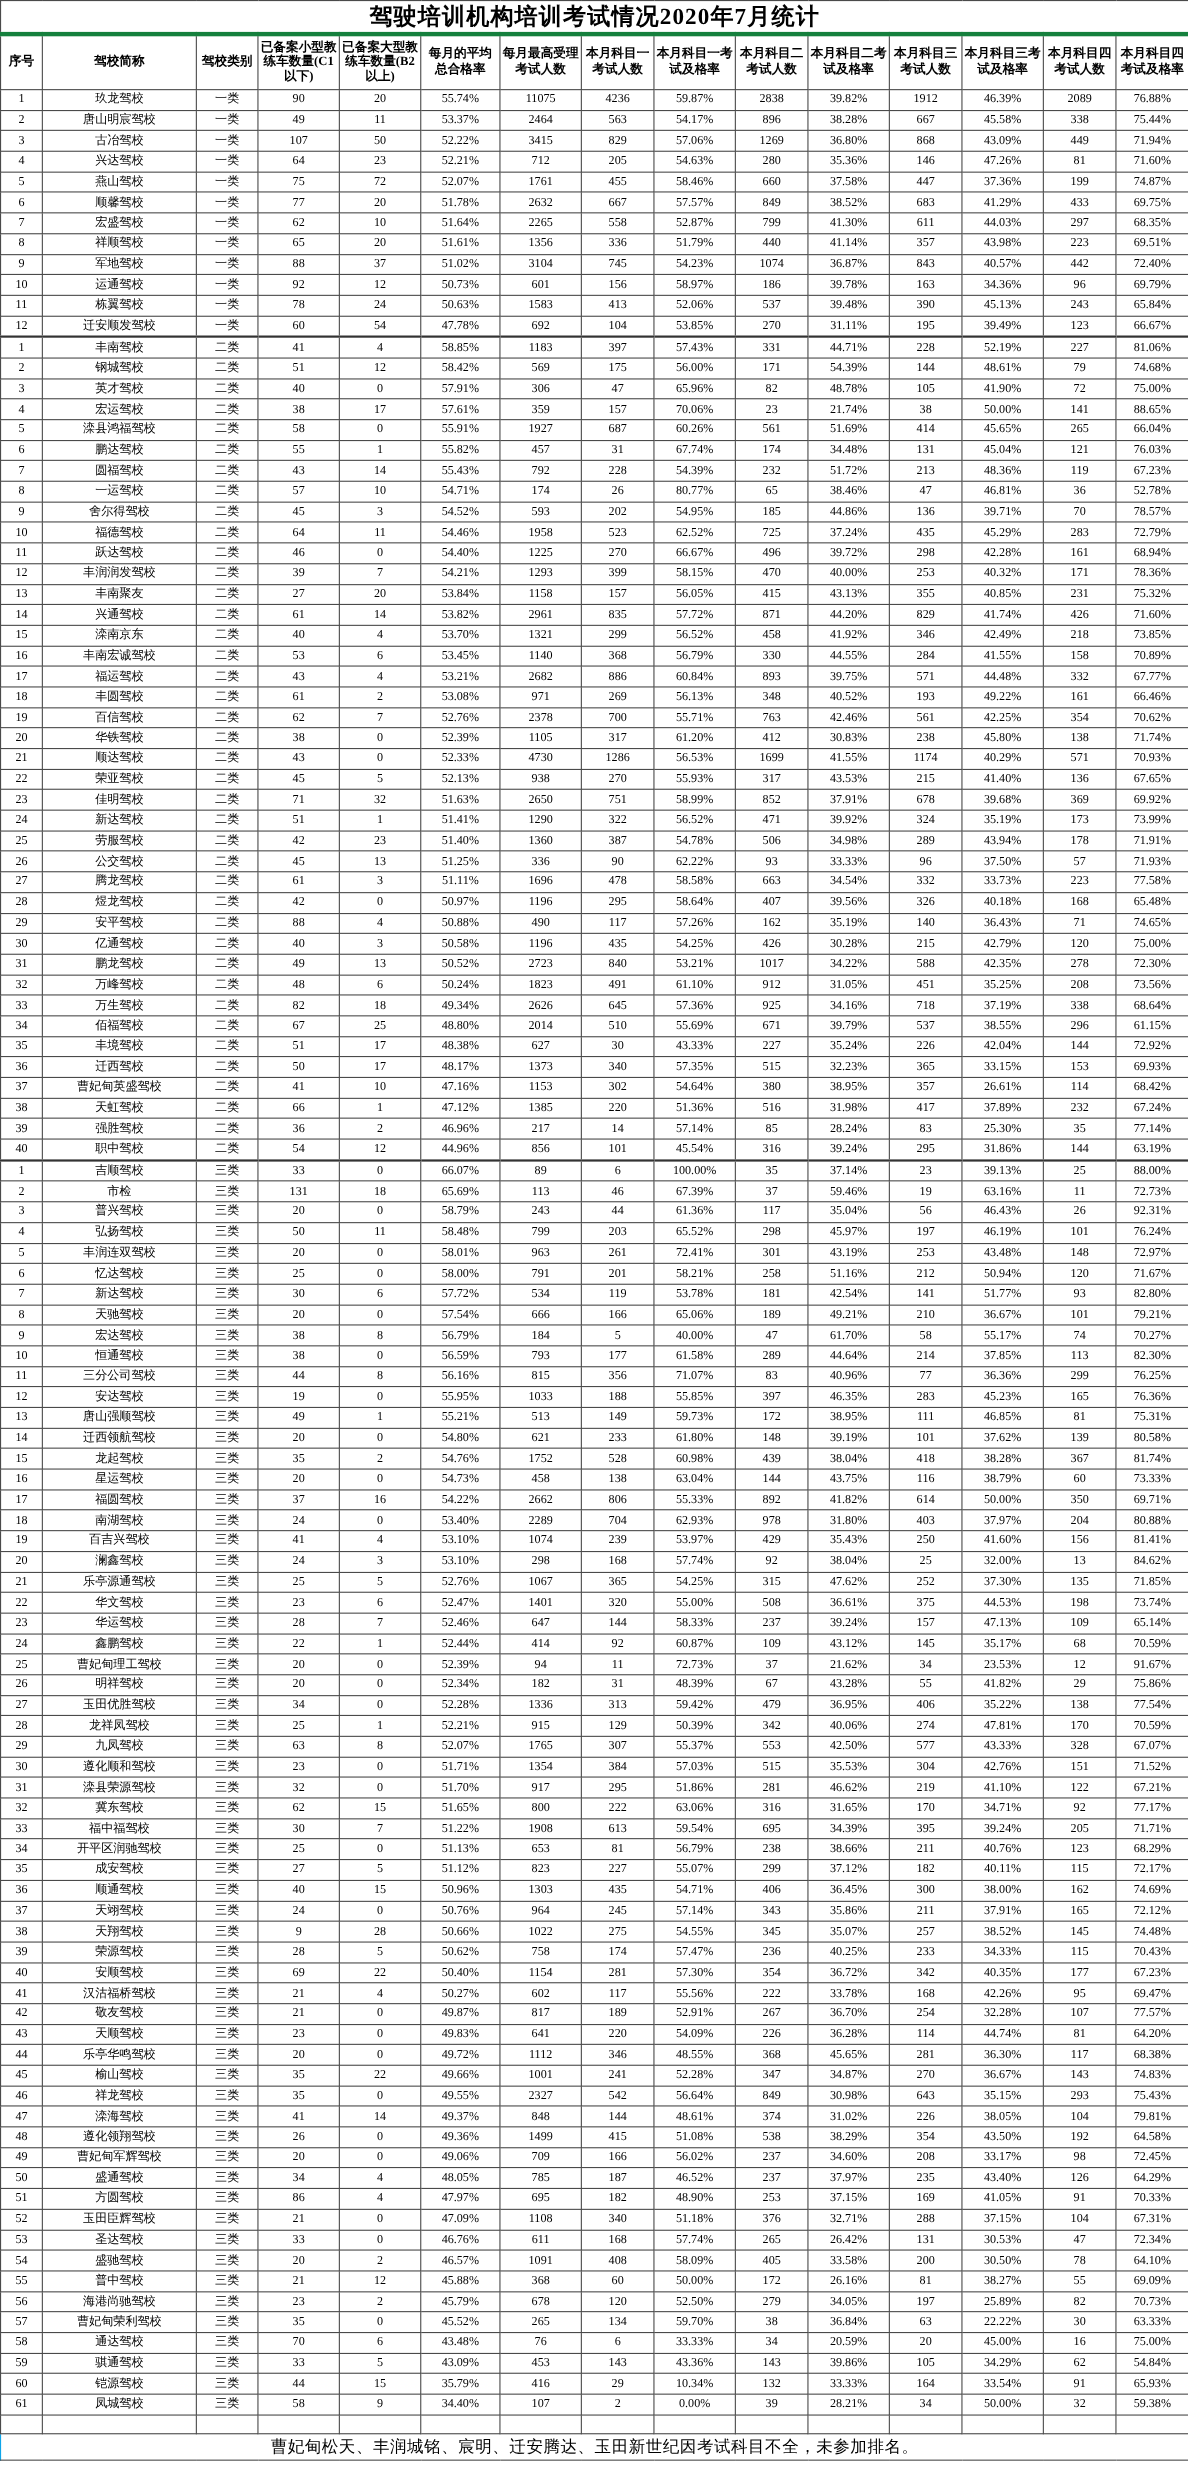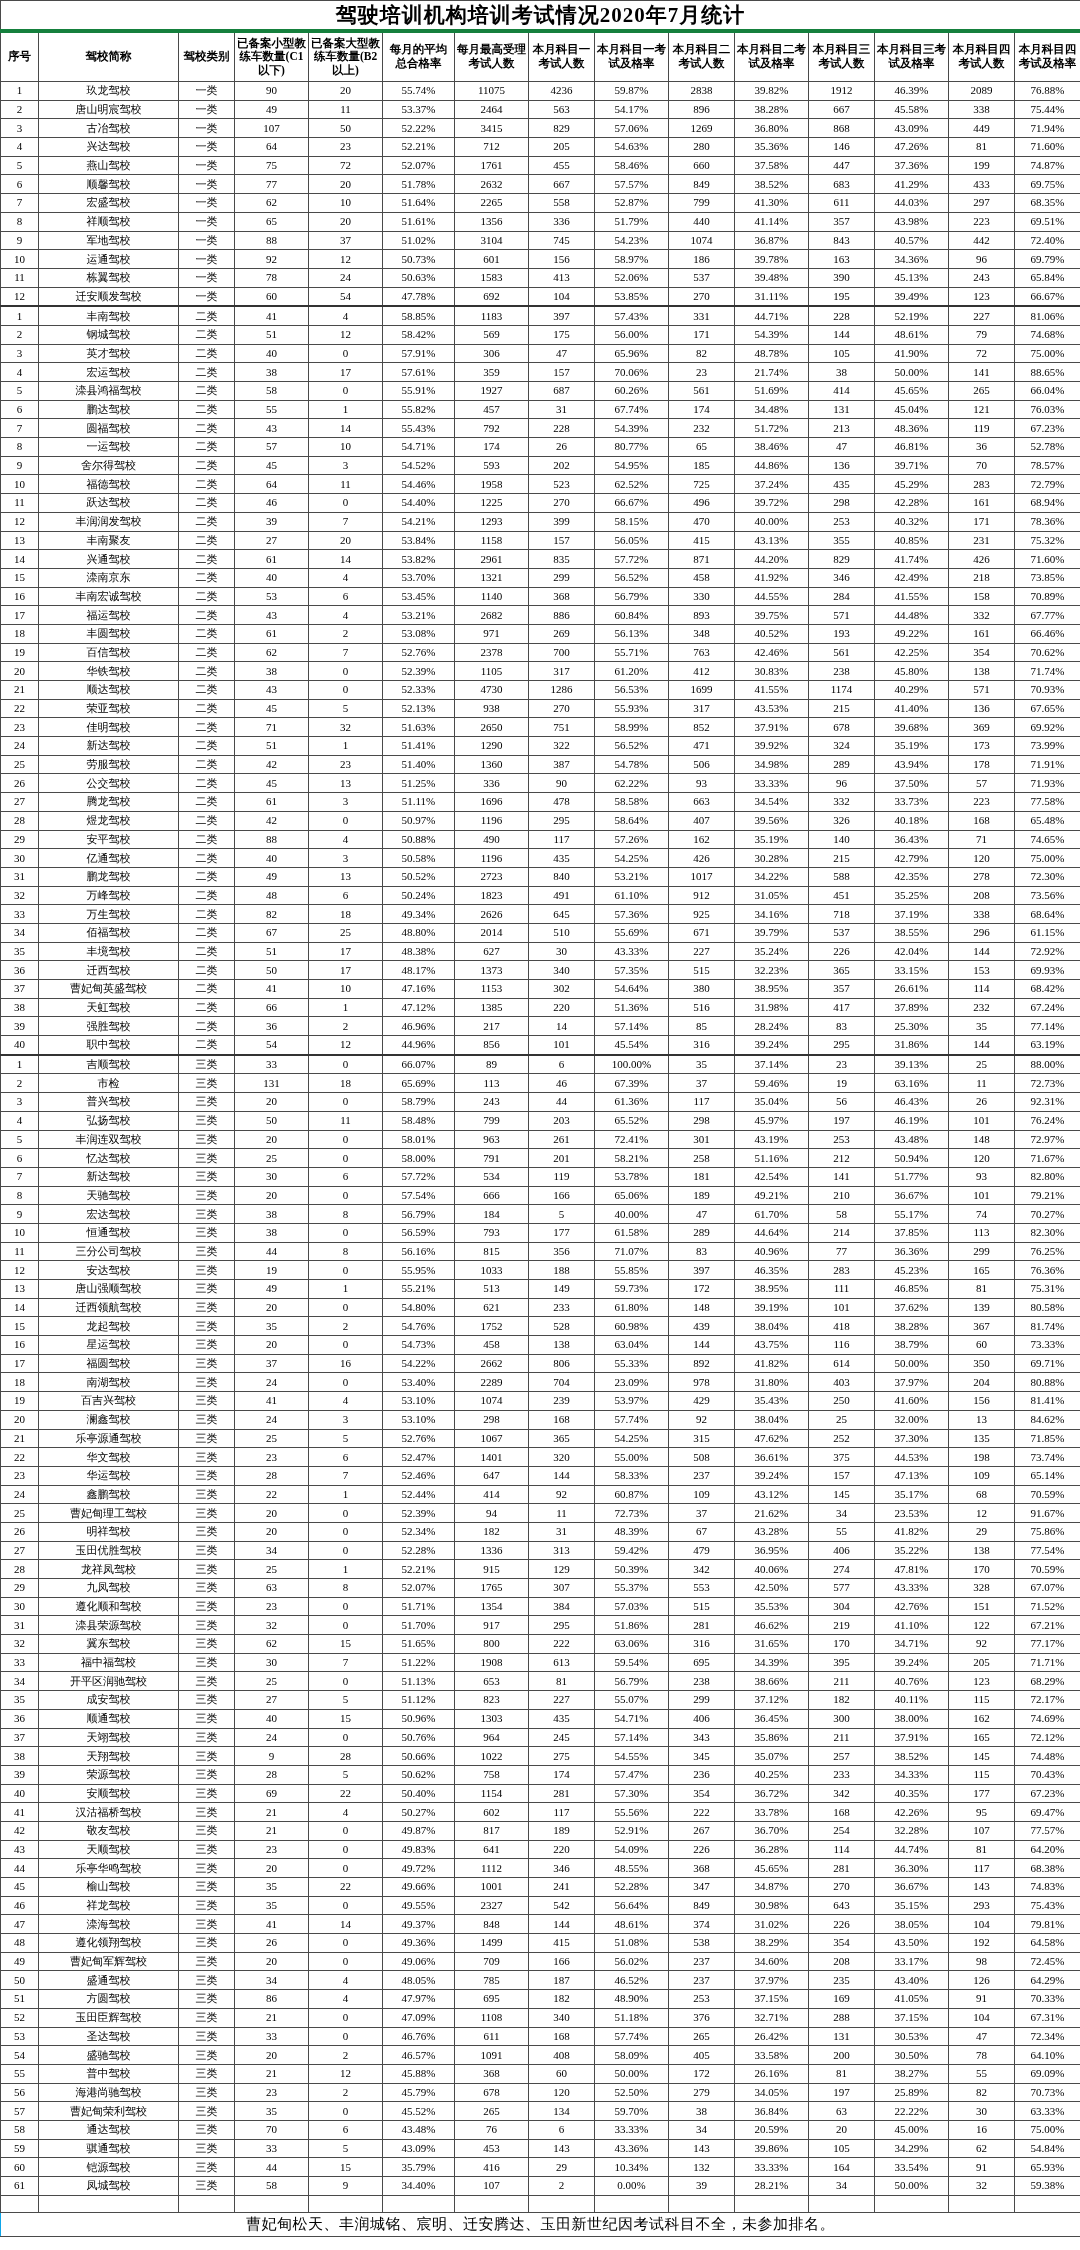--- a/index.html
+++ b/index.html
@@ -1251,21 +1251,21 @@
       </tr>
       <tr>
         <td>18</td>
         <td class="name-cell">南湖驾校</td>
         <td>三类</td>
         <td>24</td>
         <td>0</td>
         <td>53.40%</td>
         <td>2289</td>
         <td>704</td>
-        <td>23.09%</td>
+        <td>62.93%</td>
         <td>978</td>
         <td>31.80%</td>
         <td>403</td>
         <td>37.97%</td>
         <td>204</td>
         <td>80.88%</td>
       </tr>
       <tr>
         <td>19</td>
         <td class="name-cell">百吉兴驾校</td>

